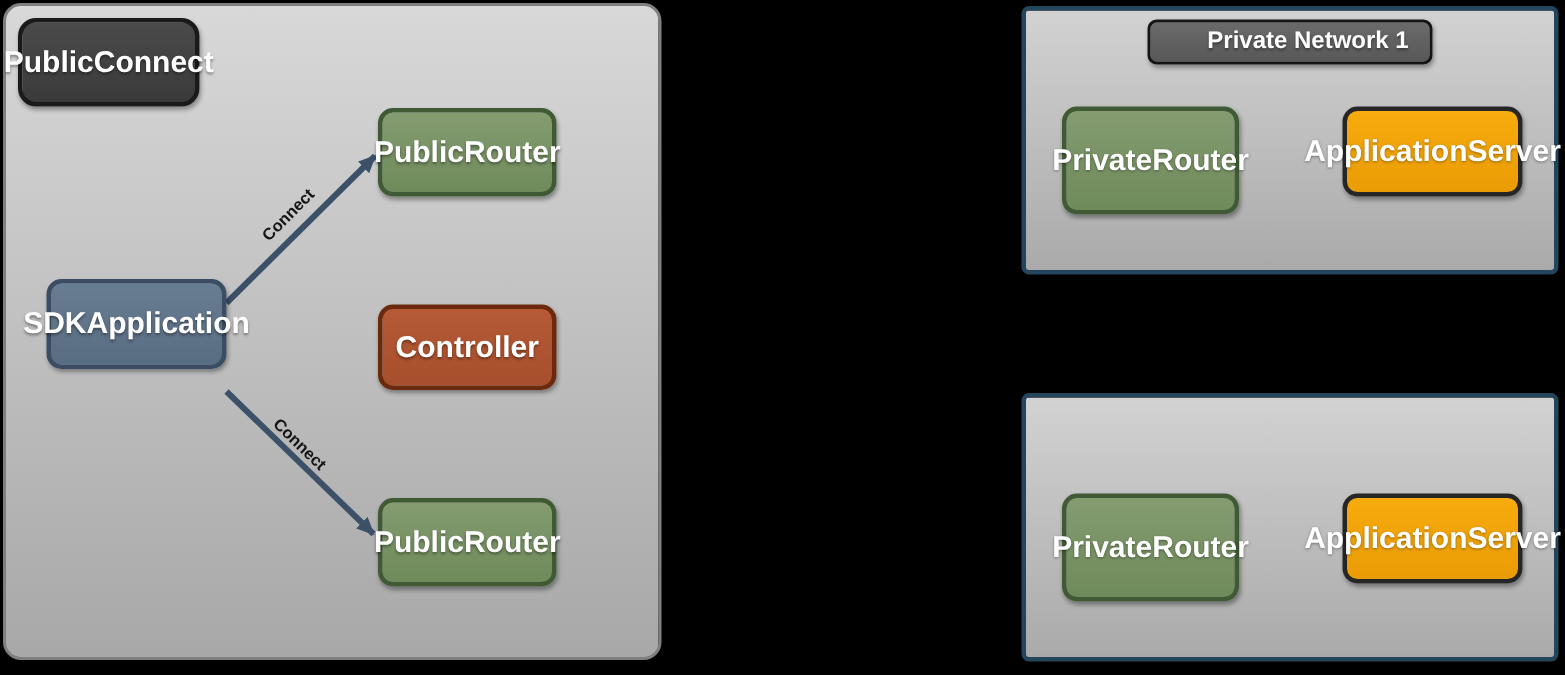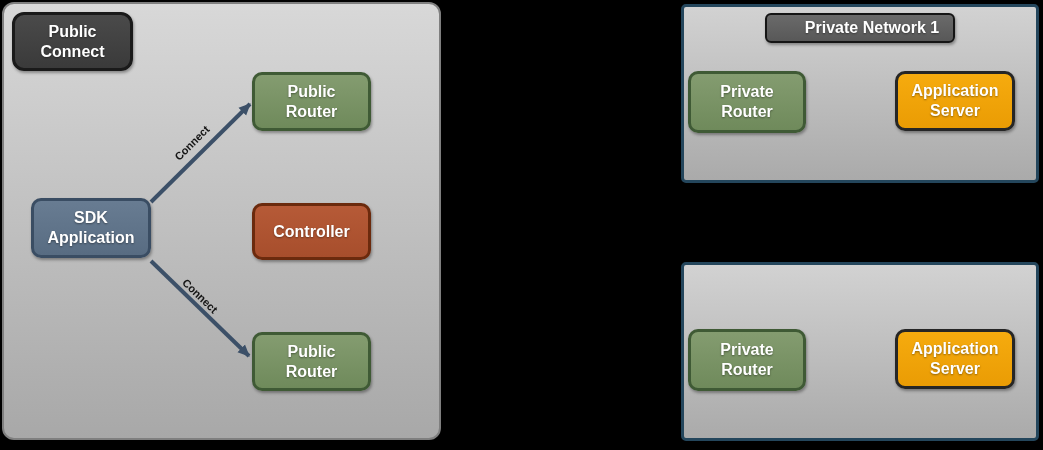--- a/index.html
+++ b/index.html
@@ -17,52 +17,52 @@
     left:681px;width:358px;height:179px;
     border:3px solid #24465c;border-radius:5px;
     background:linear-gradient(#d2d2d2,#aaaaaa);
     box-shadow:2px 3px 6px rgba(0,0,0,.6);
   }
   .net1{top:4px;}
   .net2{top:262px;}
 
   .node{
     position:absolute;box-sizing:border-box;
-    display:flex;flex-direction:column;align-items:center;justify-content:center;
-    border-radius:10px;color:#fff;font-weight:bold;font-size:16px;line-height:20px;
+    display:flex;flex-direction:row;align-items:center;justify-content:center;
+    border-radius:10px;color:#fff;font-weight:bold;font-size:20px;line-height:20px;
     text-align:center;text-shadow:0 1px 2px rgba(0,0,0,.4);
     box-shadow:1px 2px 3px rgba(0,0,0,.35);
   }
   .node span{display:block;}
   .node-dark{background:linear-gradient(#4a4a4a,#3a3a3a);border:3px solid #1a1a1a;border-radius:12px;}
   .node-green{background:linear-gradient(#849c70,#6f8a5b);border:3px solid #3f5a35;}
   .node-slate{background:linear-gradient(#687c92,#586c82);border:3px solid #3a4d63;}
   .node-rust{background:linear-gradient(#b65a37,#a74e2c);border:3px solid #6b2a0d;}
   .node-orange{background:linear-gradient(#f6ab0e,#ea9c04);border:3px solid #262626;}
 
   
   .n-public-internet{left:8px;top:8px;width:121px;height:59px;}
   .n-router-top{left:248px;top:68px;width:119px;height:59px;}
-  .n-sdk{left:27px;top:194px;width:120px;height:60px;}
+  .n-sdk{left:27px;top:182px;width:120px;height:60px;}
   .n-controller{left:248px;top:199px;width:119px;height:57px;}
   .n-router-bottom{left:248px;top:328px;width:119px;height:59px;}
 
   
   .net-header{
     position:absolute;left:50%;transform:translateX(-50%);top:6px;
     width:190px;height:30px;box-sizing:border-box;
     display:flex;align-items:center;justify-content:center;
     background:linear-gradient(#6a6a6a,#585858);
     border:2px solid #151515;border-radius:6px;
     color:#fff;font-weight:bold;font-size:16px;
     text-shadow:0 1px 2px rgba(0,0,0,.4);
     box-shadow:1px 2px 3px rgba(0,0,0,.35);
     padding-left:24px;
   }
-  .n-private-router{left:4px;top:64px;width:118px;height:62px;align-items:center;}
+  .n-private-router{left:24px;top:64px;width:118px;height:72px;align-items:center;}
   .n-app-server{left:211px;top:64px;width:120px;height:60px;}
 
   .edges{position:absolute;left:0;top:0;width:435px;height:434px;pointer-events:none;}
   .edge-line{stroke:#3c5068;stroke-width:4;fill:none;}
   .edge-label{fill:#151515;font-size:11px;font-weight:bold;font-family:"Liberation Sans",sans-serif;}
 </style>
 </head>
 <body>
 
 <div class="canvas">

